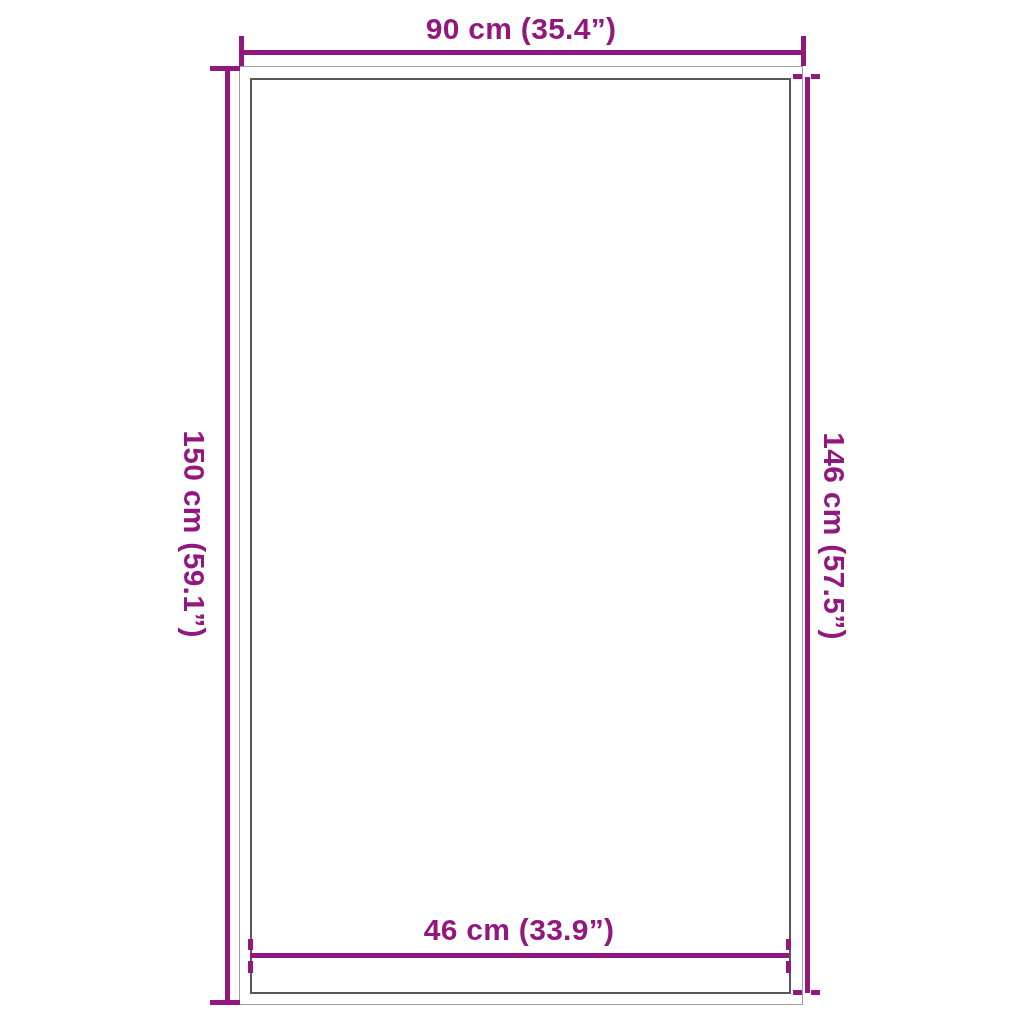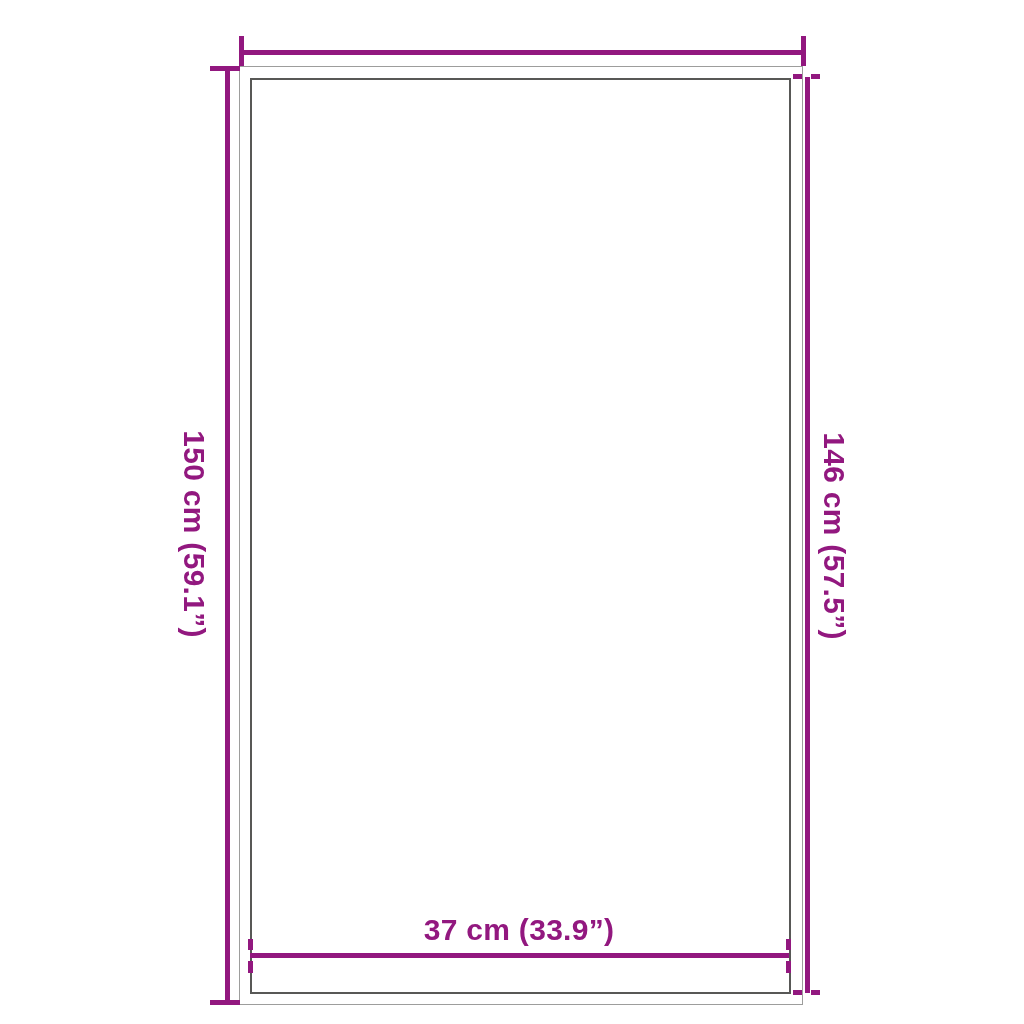--- a/index.html
+++ b/index.html
@@ -75,33 +75,34 @@
 <body>
 
 <div id="canvas">
 
   <div class="rect outer-rect"></div>
   <div class="rect inner-rect"></div>
 
   <div class="dim top-line"></div>
   <div class="dim top-tick-left"></div>
   <div class="dim top-tick-right"></div>
+  <div class="dim-label top-label">90 cm (35.4”)</div>
 
   <div class="dim left-line"></div>
   <div class="dim left-tick-top"></div>
   <div class="dim left-tick-bottom"></div>
   <div class="dim-label vertical left-label">150 cm (59.1”)</div>
 
   <div class="dim right-line"></div>
   <div class="dim right-tick-top-a"></div>
   <div class="dim right-tick-top-b"></div>
   <div class="dim right-tick-bottom-a"></div>
   <div class="dim right-tick-bottom-b"></div>
   <div class="dim-label vertical right-label">146 cm (57.5”)</div>
 
   <div class="dim bottom-line"></div>
   <div class="dim bottom-tick-left-a"></div>
   <div class="dim bottom-tick-left-b"></div>
   <div class="dim bottom-tick-right-a"></div>
   <div class="dim bottom-tick-right-b"></div>
-  <div class="dim-label bottom-label">37 cm (33.9”)</div>
+  <div class="dim-label bottom-label">46 cm (33.9”)</div>
 
 </div>
 
 </body></html>

